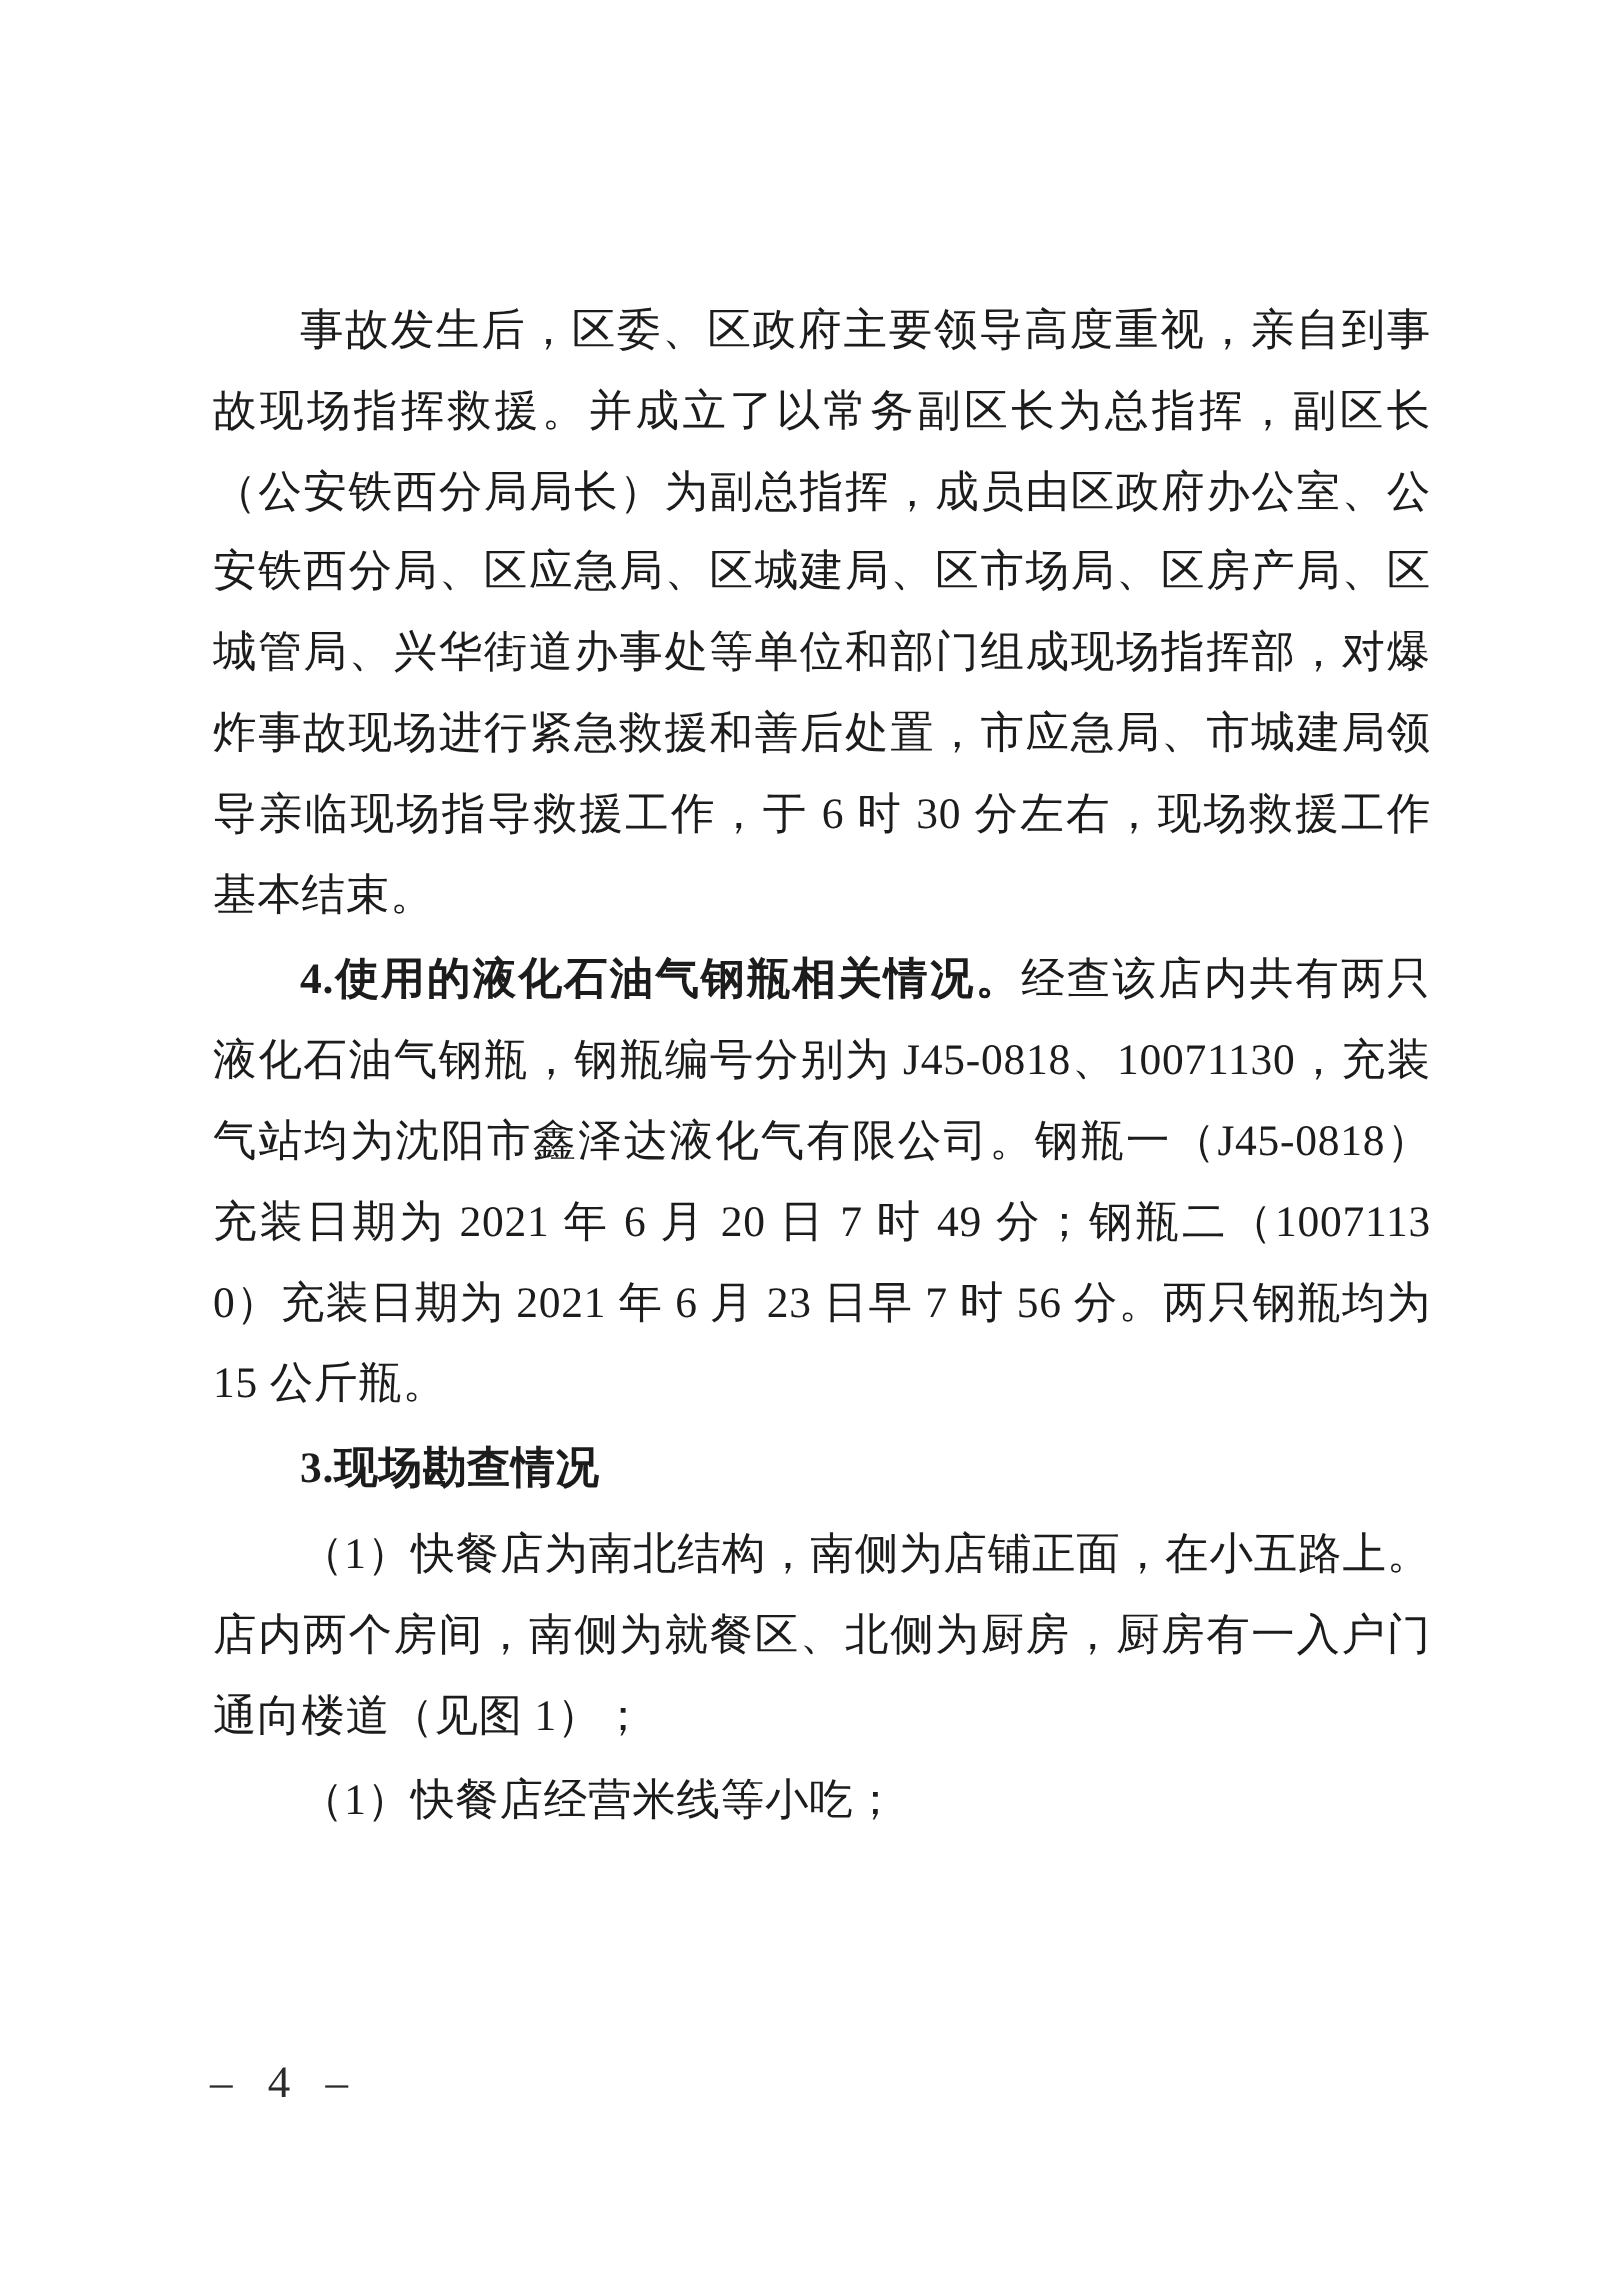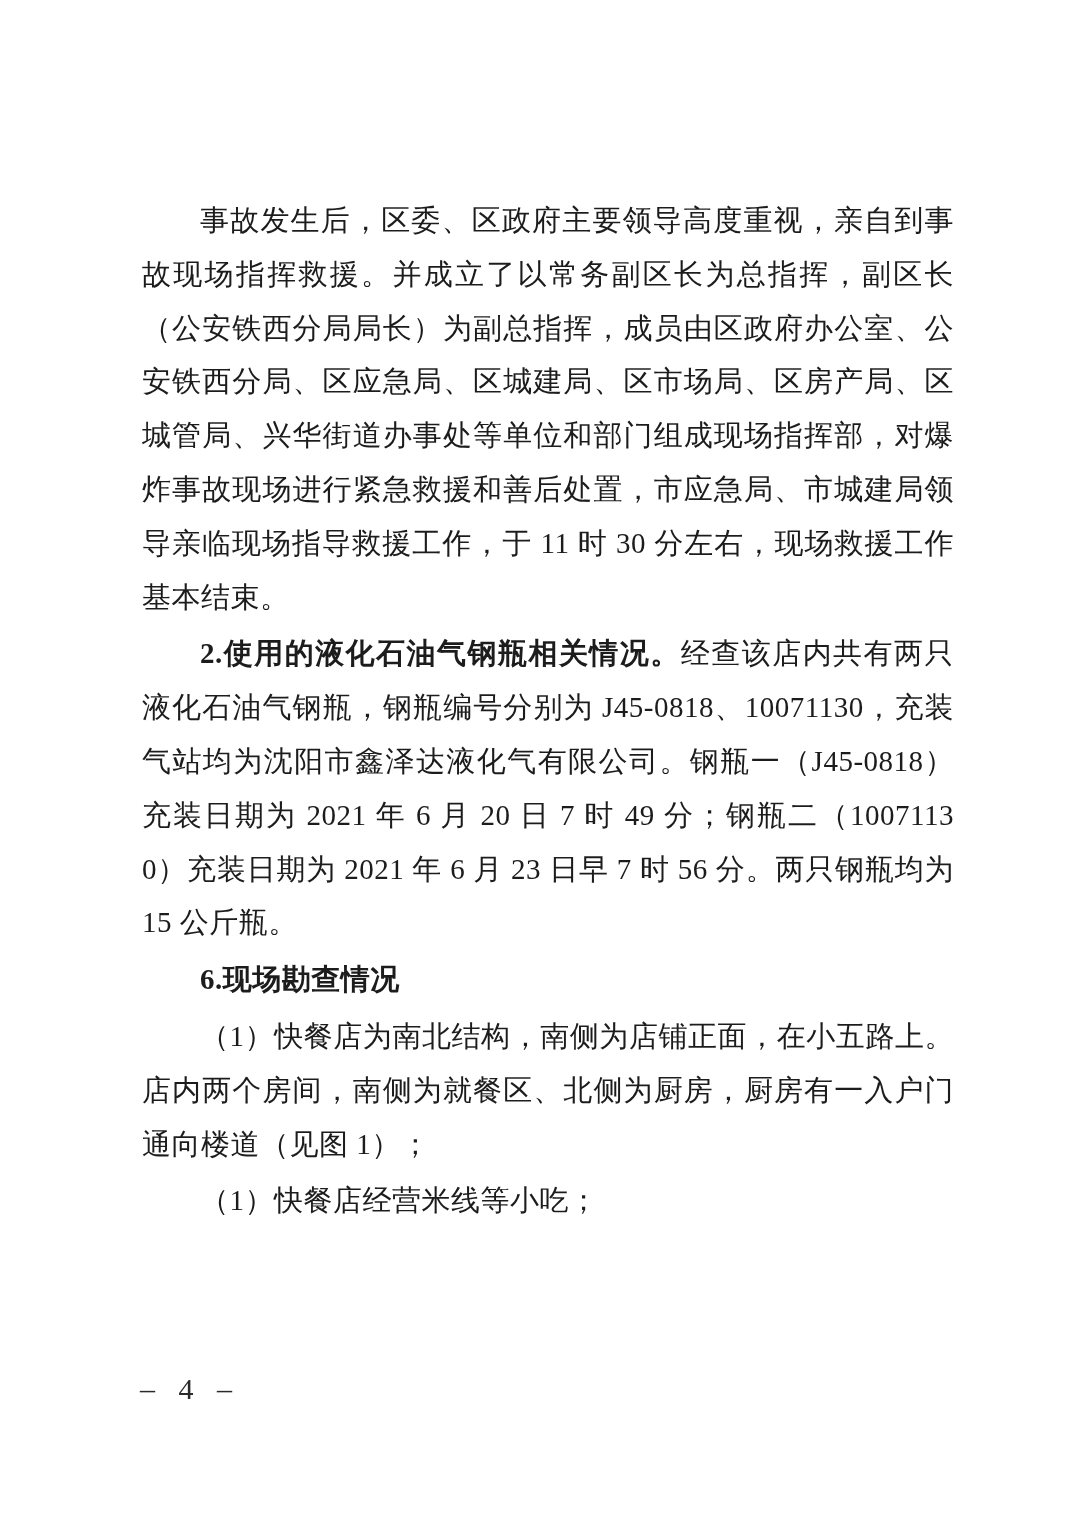--- a/index.html
+++ b/index.html
@@ -45,27 +45,27 @@
     font-family: "Liberation Serif", "DejaVu Serif", serif;
   }
 </style>
 </head>
 <body>
 
 <div class="page">
 
   <div class="content">
     <p>
-      <span class="lead"></span><span>事故发生后，区委、区政府主要领导高度重视，亲自到事故现场指挥救援。并成立了以常务副区长为总指挥，副区长（公安铁西分局局长）为副总指挥，成员由区政府办公室、公安铁西分局、区应急局、区城建局、区市场局、区房产局、区城管局、兴华街道办事处等单位和部门组成现场指挥部，对爆炸事故现场进行紧急救援和善后处置，市应急局、市城建局领导亲临现场指导救援工作，于 11 时 30 分左右，现场救援工作基本结束。</span>
+      <span class="lead"></span><span>事故发生后，区委、区政府主要领导高度重视，亲自到事故现场指挥救援。并成立了以常务副区长为总指挥，副区长（公安铁西分局局长）为副总指挥，成员由区政府办公室、公安铁西分局、区应急局、区城建局、区市场局、区房产局、区城管局、兴华街道办事处等单位和部门组成现场指挥部，对爆炸事故现场进行紧急救援和善后处置，市应急局、市城建局领导亲临现场指导救援工作，于 6 时 30 分左右，现场救援工作基本结束。</span>
     </p>
     <p>
-      <span class="lead">2.使用的液化石油气钢瓶相关情况。</span><span>经查该店内共有两只液化石油气钢瓶，钢瓶编号分别为 J45-0818、10071130，充装气站均为沈阳市鑫泽达液化气有限公司。钢瓶一（J45-0818）充装日期为 2021 年 6 月 20 日 7 时 49 分；钢瓶二（10071130）充装日期为 2021 年 6 月 23 日早 7 时 56 分。两只钢瓶均为 15 公斤瓶。</span>
+      <span class="lead">4.使用的液化石油气钢瓶相关情况。</span><span>经查该店内共有两只液化石油气钢瓶，钢瓶编号分别为 J45-0818、10071130，充装气站均为沈阳市鑫泽达液化气有限公司。钢瓶一（J45-0818）充装日期为 2021 年 6 月 20 日 7 时 49 分；钢瓶二（10071130）充装日期为 2021 年 6 月 23 日早 7 时 56 分。两只钢瓶均为 15 公斤瓶。</span>
     </p>
     <p>
-      <span class="lead">6.现场勘查情况</span><span></span>
+      <span class="lead">3.现场勘查情况</span><span></span>
     </p>
     <p>
       <span class="lead"></span><span>（1）快餐店为南北结构，南侧为店铺正面，在小五路上。店内两个房间，南侧为就餐区、北侧为厨房，厨房有一入户门通向楼道（见图 1）；</span>
     </p>
     <p>
       <span class="lead"></span><span>（1）快餐店经营米线等小吃；</span>
     </p>
   </div>
 
   <div class="page-number">– 4 –</div>

